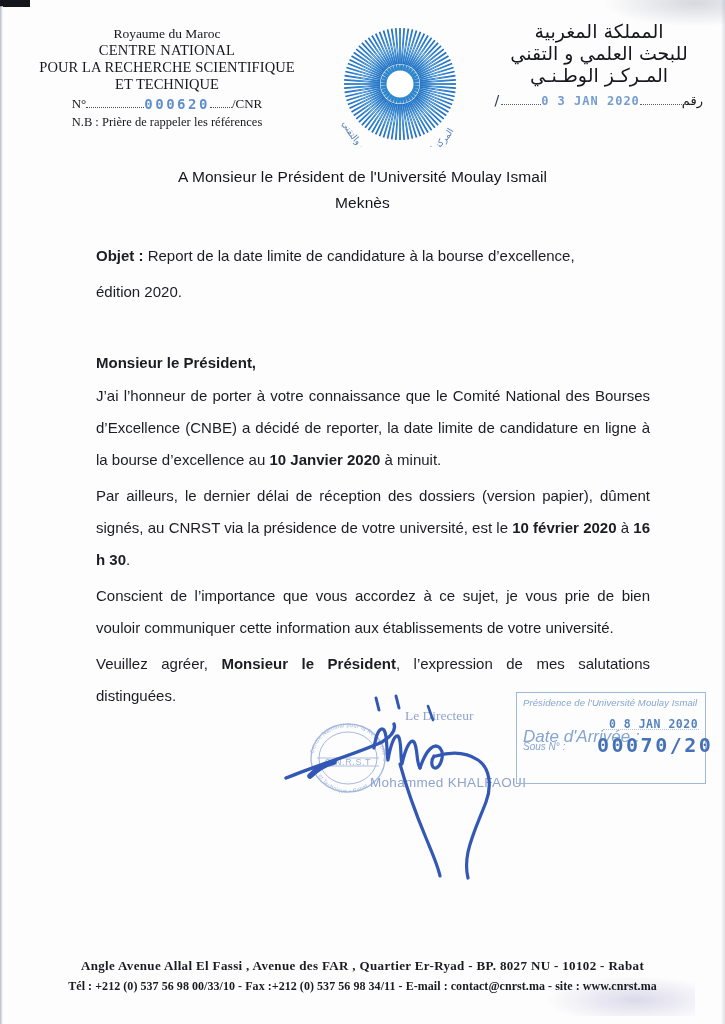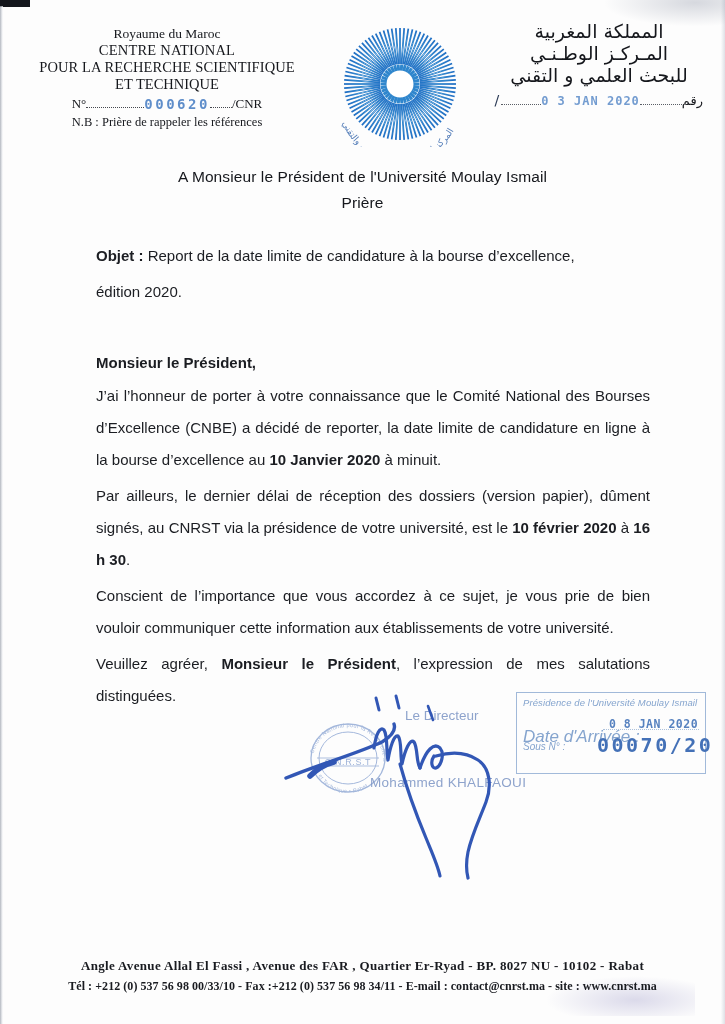--- a/index.html
+++ b/index.html
@@ -137,42 +137,42 @@
   b, .b { font-weight: 700; }
 
   
   .sig-zone {
     position: absolute; left: 300px; top: 690px;
     width: 240px; height: 120px;
   }
   .sig-title {
     position: absolute; left: 105px; top: 18px;
     font-size: 13.5px; color: #7b94c4; opacity: .85;
-    font-family: Liberation Sans, sans-serif;
+    font-family: Liberation Serif, serif;
     text-align: center;
   }
   .sig-name {
     position: absolute; left: 70px; top: 85px;
     font-size: 13.5px; color: #7b94c4; opacity: .85;
     letter-spacing: .3px;
   }
   .round-stamp {
     position: absolute; left: 5px; top: 28px;
     width: 86px; height: 78px; opacity: .55;
   }
   .signature {
     position: absolute; left: 0; top: 0;
     width: 240px; height: 175px; overflow: visible;
     pointer-events: none;
   }
 
   
   .arrival-stamp {
     position: absolute; left: 516px; top: 692px;
-    width: 190px; height: 82px;
+    width: 190px; height: 92px;
     border: 1.4px solid #9db6d8;
     color: #7fa0cc;
     font-family: "Liberation Sans", sans-serif;
     opacity: .95;
   }
   .arrival-stamp .as-title {
     position: absolute; left: 6px; top: 4px;
     font-size: 9.5px; font-style: italic; white-space: nowrap;
     letter-spacing: .1px;
   }
@@ -377,34 +377,34 @@
         <circle r="13.5" fill="#ffffff"></circle>
       </g>
       <text font-size="9" fill="#2a5ea8" opacity=".8" font-family="DejaVu Sans, sans-serif">
         <textPath href="#arcPath" startOffset="12%">المركز الوطني للبحث العلمي والتقني</textPath>
       </text>
     </svg>
   </div>
 
   <div class="hdr-right">
     <div class="ar">المملكة المغربية</div>
+    <div class="ar">للبحث العلمي و التقني</div>
     <div class="ar">المـركـز الوطـنـي</div>
-    <div class="ar">للبحث العلمي و التقني</div>
     <div class="ar-ref">
       <span>رقم</span>
       <span class="dots a1"></span>
       <span class="date-stamp">0 3 JAN 2020</span>
       <span class="dots a2"></span>
       <span class="slash">/</span>
     </div>
   </div>
 
   <div class="addressee">
     <div>A Monsieur le Président de l'Université Moulay Ismail</div>
-    <div>Prière</div>
+    <div>Meknès</div>
   </div>
 
   <div class="body">
 
     <p class="para j">
       <b>Objet :</b>
       <span>Report de la date limite de candidature à la bourse d’excellence,</span>
     </p>
     <p class="para">
       <span>édition 2020.</span>

